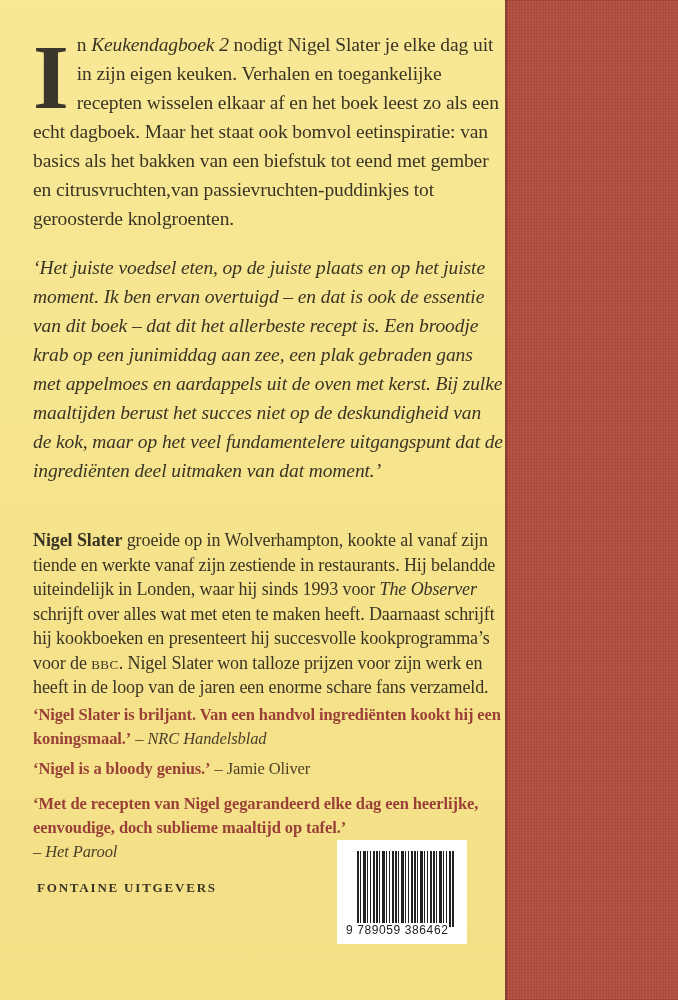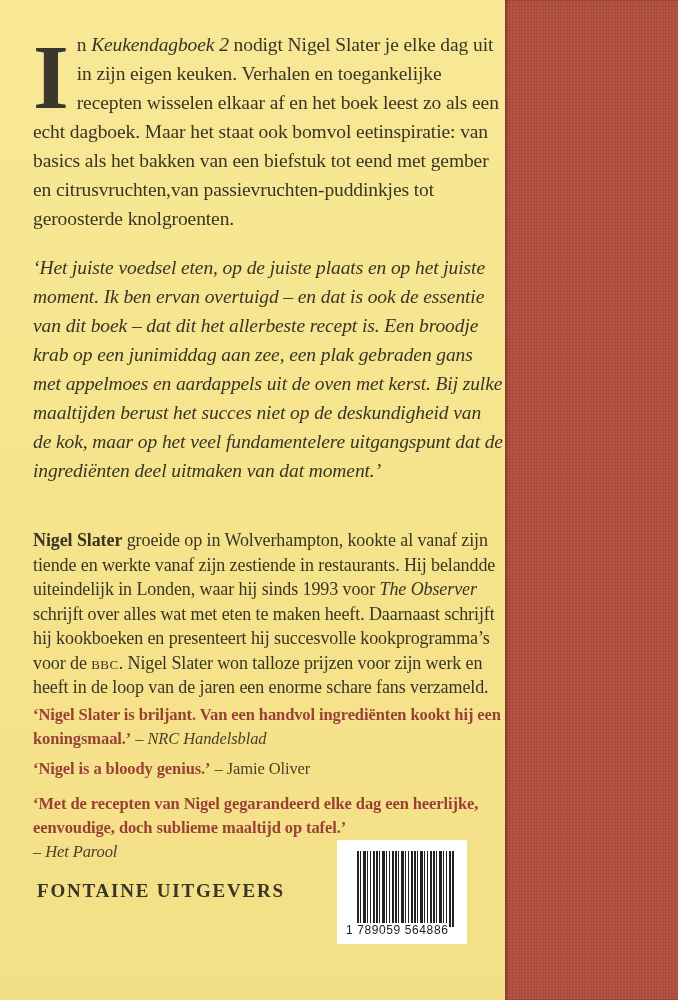--- a/index.html
+++ b/index.html
@@ -38,21 +38,21 @@
   .bio b { font-weight: bold; }
   .bio .smallcaps { font-variant: small-caps; letter-spacing: 0.5px; }
   .praise { font-size: 16.5px; line-height: 24px; color: #9a4037; font-weight: bold; }
   .praise .src { color: #4a3f28; font-weight: normal; }
   .praise .src-i { color: #4a3f28; font-weight: normal; font-style: italic; }
   .p1 { top: 703px; }
   .p2 { top: 757px; }
   .p3 { top: 792px; }
   .publisher {
     position: absolute; left: 37px; top: 880px;
-    font-family: "Liberation Serif", serif; font-size: 19px;
+    font-family: "Liberation Serif", serif; font-size: 13px;
     letter-spacing: 1.8px; color: #3a3424; font-weight: bold;
   }
   .barcode {
     position: absolute; left: 337px; top: 840px; width: 130px; height: 104px;
     background: #ffffff;
   }
   .bars {
     position: absolute; left: 20px; top: 11px; width: 98px; height: 76px;
     background: repeating-linear-gradient(90deg,
       #222 0 2px, #fff 2px 3px, #222 3px 4px, #fff 4px 6px,
@@ -90,17 +90,17 @@
   </div>
 
   <div class="text praise p2">
     <span>‘Nigel is a bloody genius.’</span><span class="src"> – </span><span class="src">Jamie Oliver</span>
   </div>
 
   <div class="publisher">FONTAINE UITGEVERS</div>
 
   <div class="barcode">
     <div class="bars"></div>
-    <div class="isbn"><span>1 789059 564886</span></div>
+    <div class="isbn"><span>9 789059 386462</span></div>
   </div>
 </div>
 
 <div class="spine"></div>
 
 </body></html>

